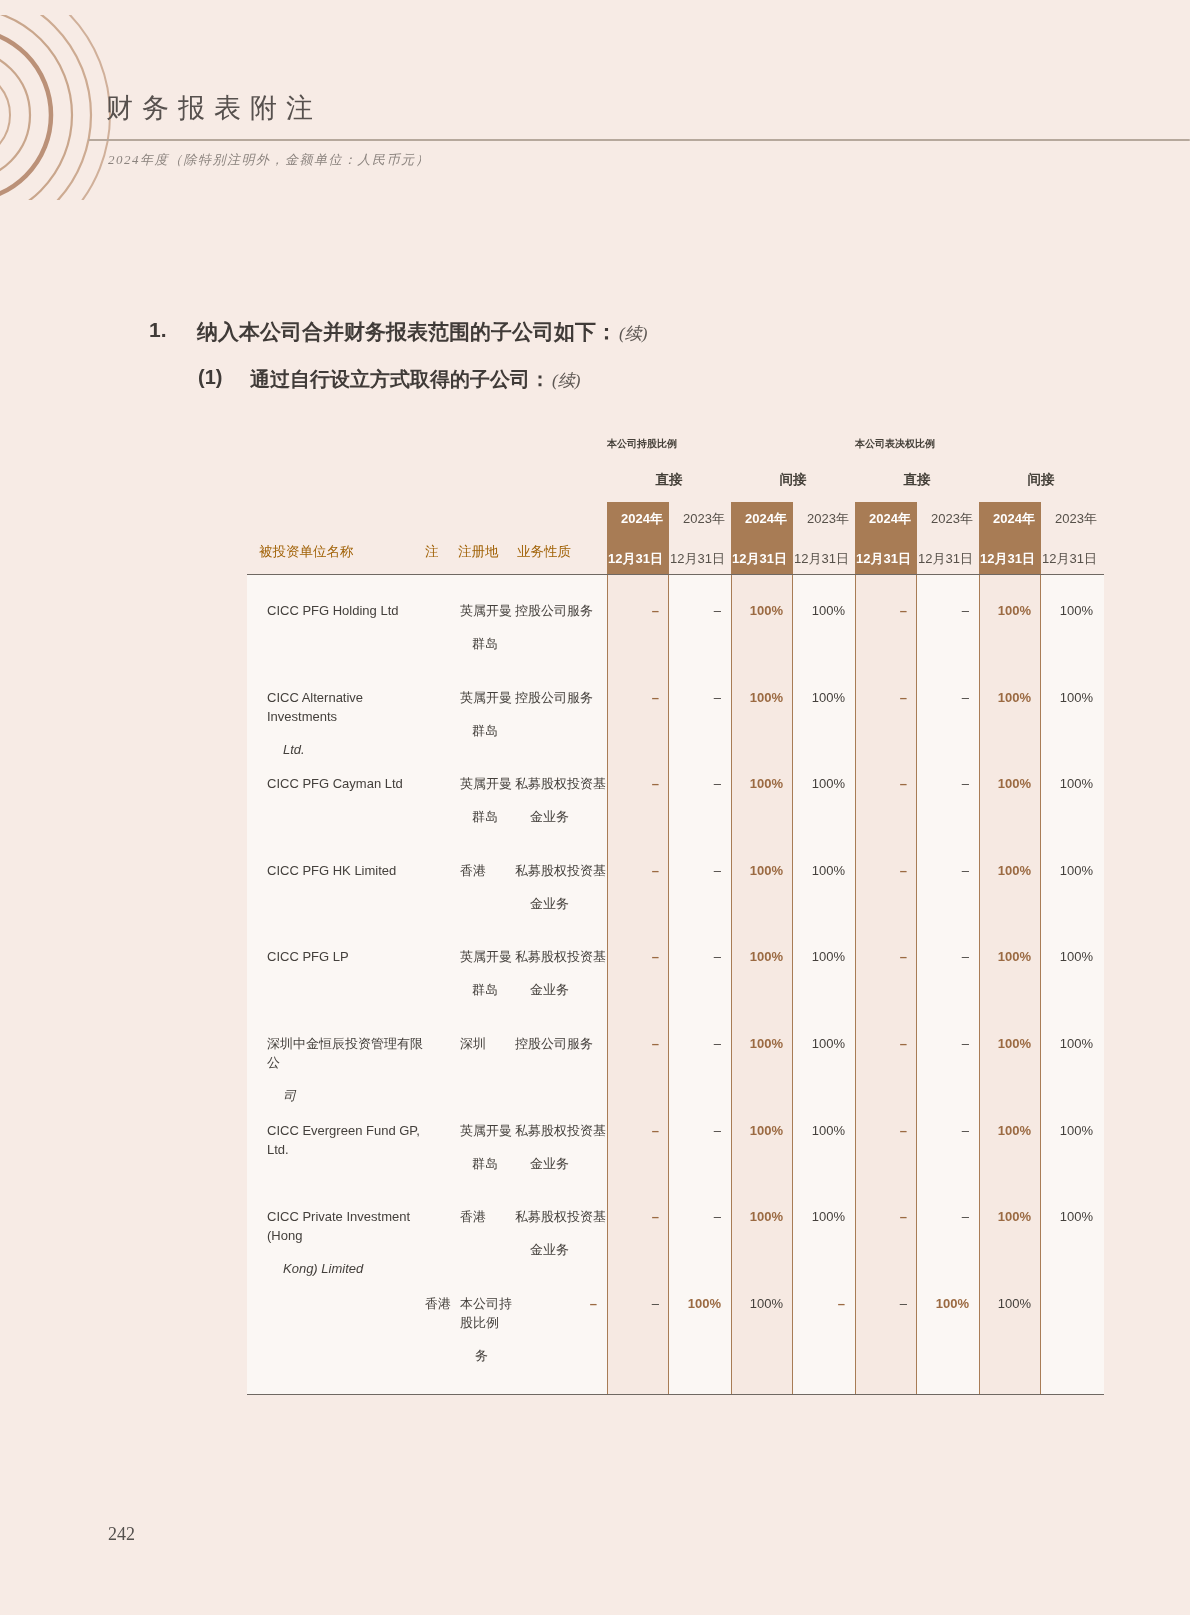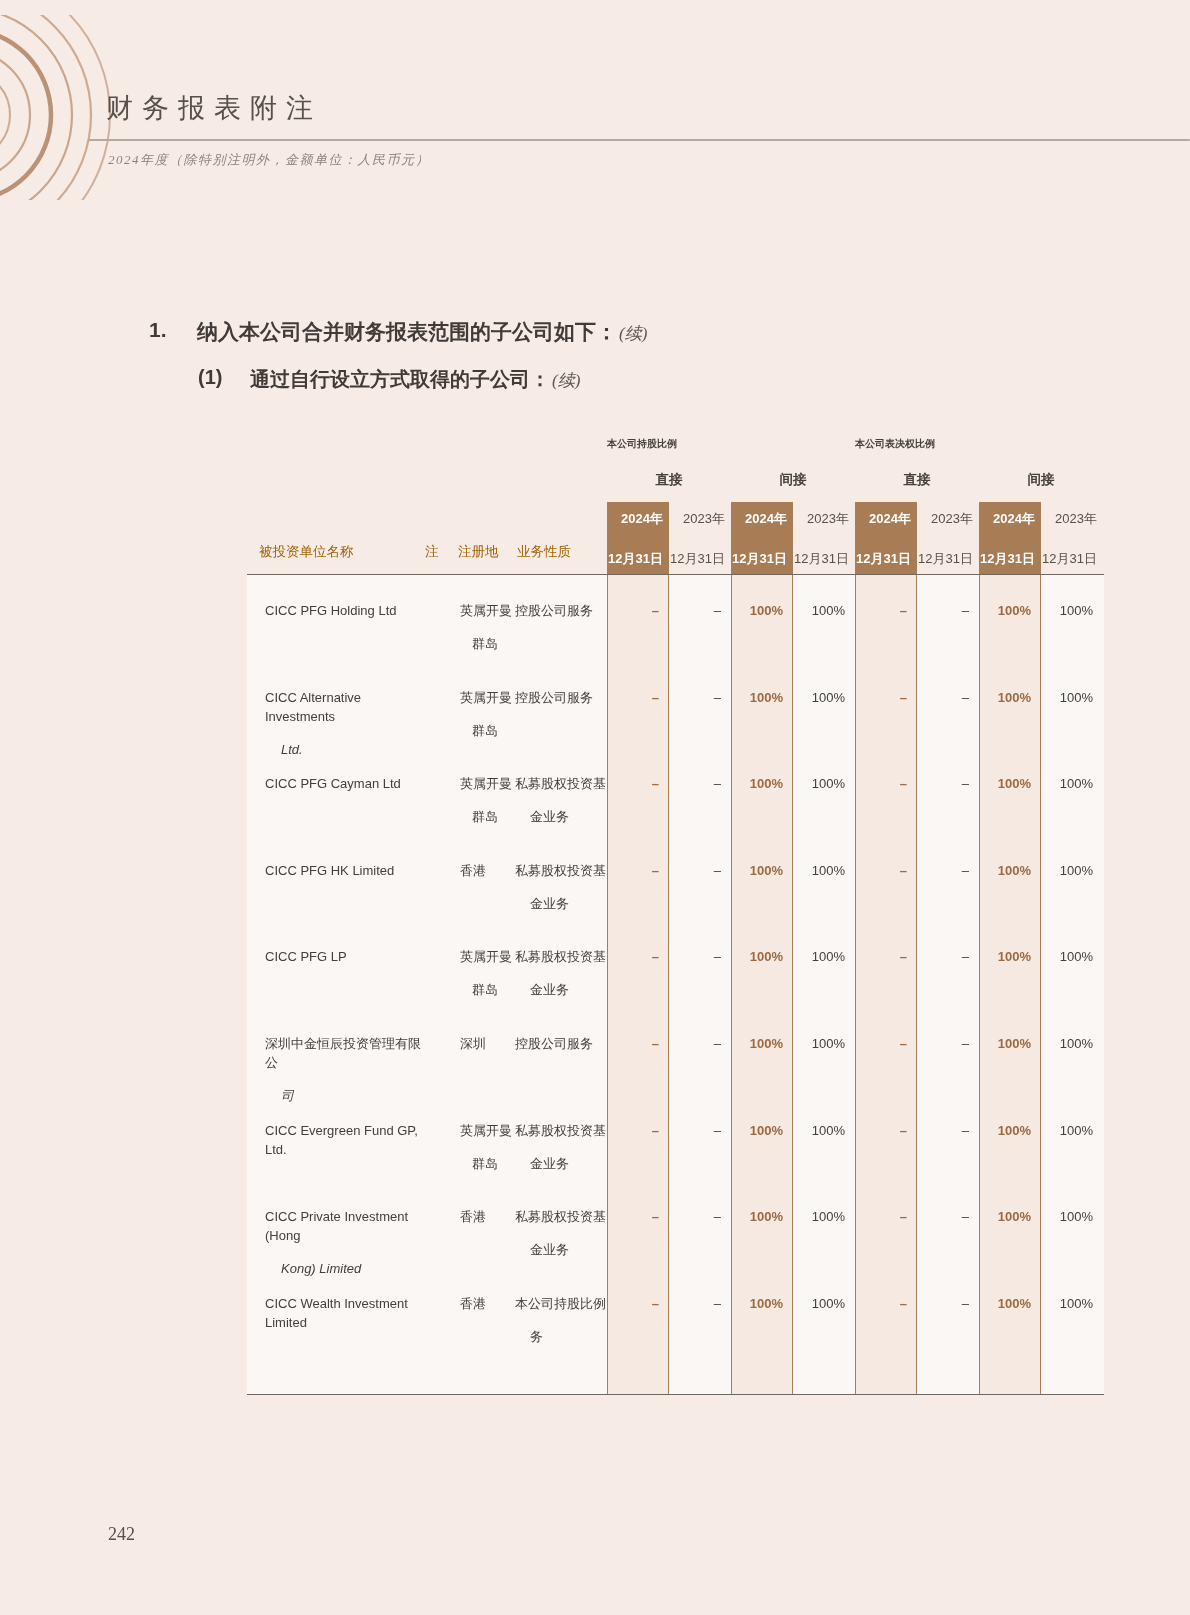--- a/index.html
+++ b/index.html
@@ -36,21 +36,21 @@
 
   .rule{position:absolute;left:247px;width:857px;height:1px;background:#6f6862;}
 
   
   #tbody{position:absolute;left:247px;top:575px;width:857px;height:820px;background:#fbf7f4;}
   .stripe{position:absolute;top:0;bottom:0;width:62px;background:#f6e9e2;border-left:1px solid #a87c55;border-right:1px solid #a87c55;box-sizing:border-box;}
   #rows{position:absolute;left:0;top:0;width:857px;}
   .t-row{display:grid;grid-template-columns:178px 35px 55px 92px repeat(8,62px);height:86.6px;}
   .t-cell{box-sizing:border-box;padding-top:26px;font-size:13px;line-height:19px;color:#44403c;}
   .t-cell .l2{margin-top:14px;}
-  .c-name{padding-left:12px;margin-left:6px;}
+  .c-name{padding-left:20px;}
   .c-name .l2{padding-left:16px;font-style:italic;}
   .c-place .l2{padding-left:12px;}
   .c-biz .l2{padding-left:15px;}
   .c-val{text-align:right;padding-right:10px;white-space:nowrap;}
   .c-val.v2024{color:#9b6a42;font-weight:bold;}
   .c-val.v2023{color:#44403c;}
 
   .page-num{position:absolute;left:108px;top:1524px;font-family:"Liberation Serif",serif;font-size:18px;color:#54504d;}
 </style>
 </head>
@@ -307,23 +307,20 @@
           <div class="t-cell c-val v2024">–</div>
           <div class="t-cell c-val v2023">–</div>
           <div class="t-cell c-val v2024">100%</div>
           <div class="t-cell c-val v2023">100%</div>
           <div class="t-cell c-val v2024">–</div>
           <div class="t-cell c-val v2023">–</div>
           <div class="t-cell c-val v2024">100%</div>
           <div class="t-cell c-val v2023">100%</div>
         </div>
         <div class="t-row">
-          <div class="t-cell c-name">
-            <div class="l1">CICC Wealth Investment Limited</div>
-          </div>
           <div class="t-cell c-note"></div>
           <div class="t-cell c-place">
             <div class="l1">香港</div>
           </div>
           <div class="t-cell c-biz">
             <div class="l1">本公司持股比例</div>
             <div class="l2">务</div>
           </div>
           <div class="t-cell c-val v2024">–</div>
           <div class="t-cell c-val v2023">–</div>

